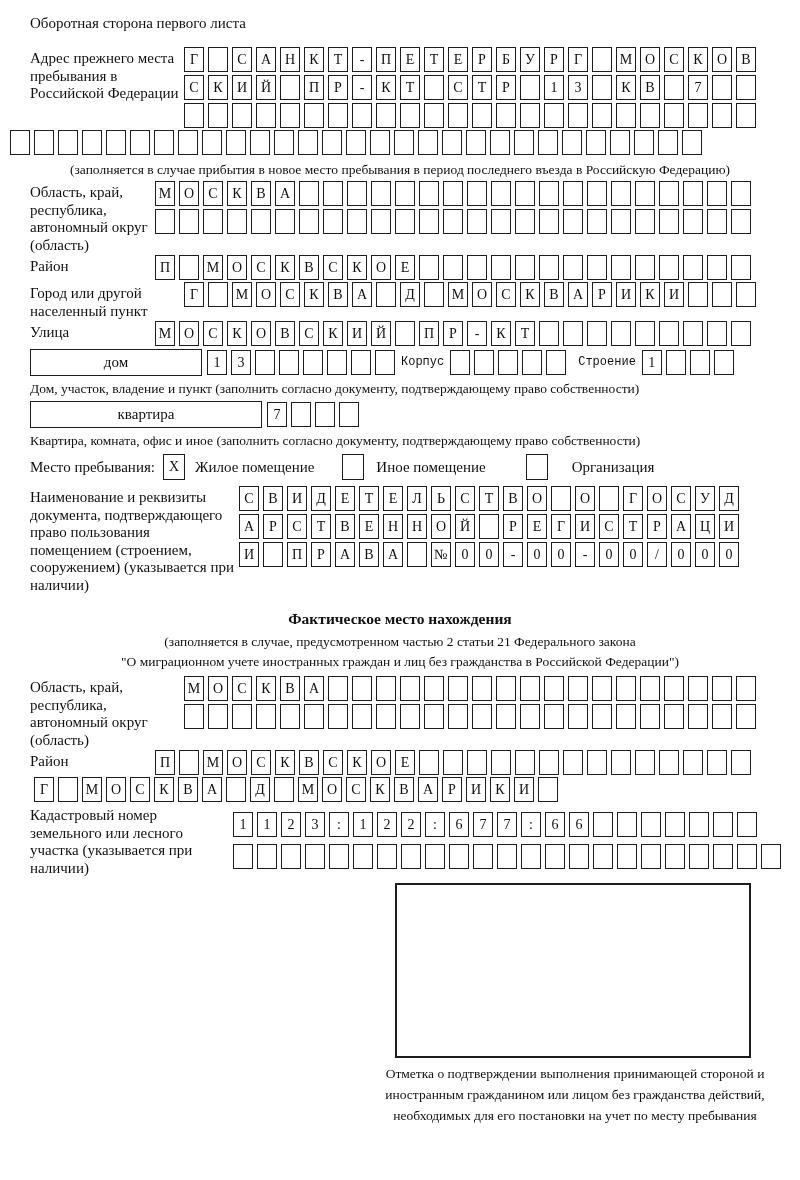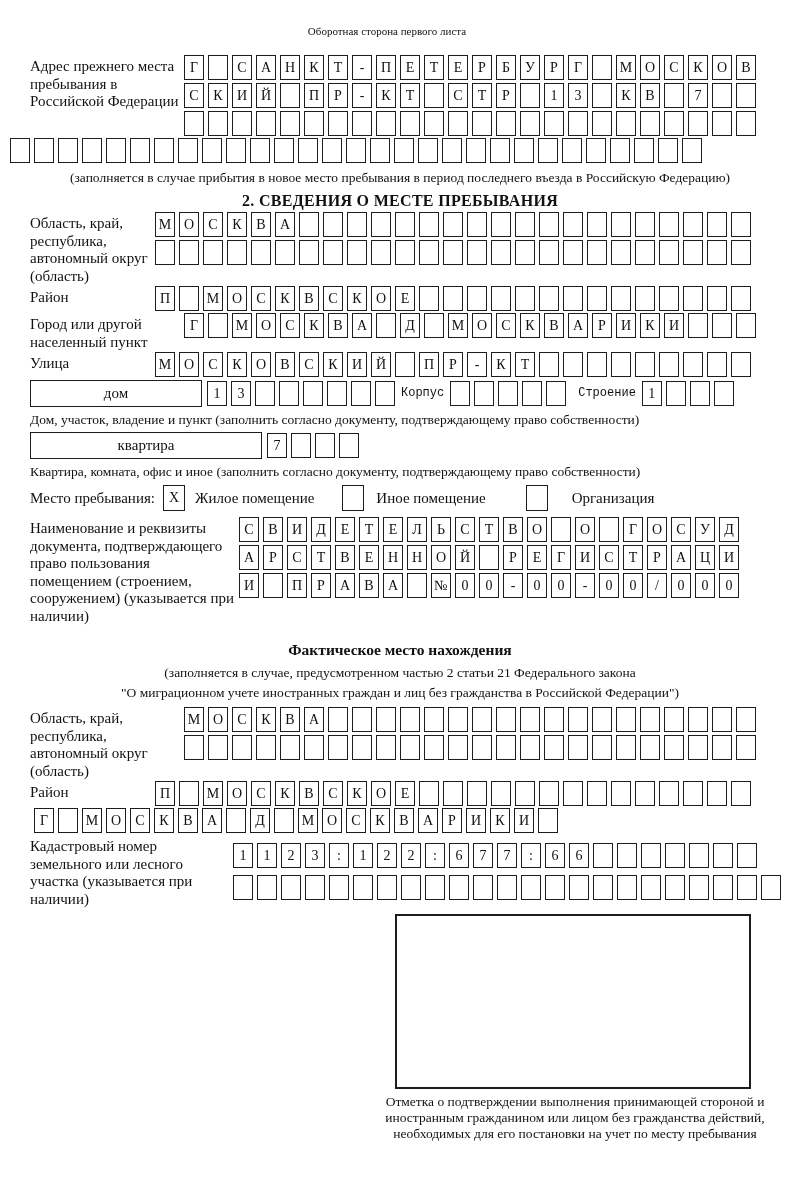--- a/index.html
+++ b/index.html
@@ -6,21 +6,21 @@
   html,body { background:#ffffff; }
   .page {
     position:relative;
     width:800px; height:1180px;
     margin:0 auto;
     padding:0 30px;
     overflow:hidden;
     color:#111;
     font-family:"Liberation Serif","DejaVu Serif",serif;
   }
-  .hdr-note { padding-top:22px; text-align:center; padding-right:26px; font-size:11px; line-height:19px; }
+  .hdr-note { padding-top:14px; text-align:left; padding-right:26px; font-size:15px; line-height:19px; }
 
   .frow { display:flex; align-items:flex-start; }
   .lbl { flex:0 0 auto; font-size:15px; line-height:17.5px; padding-top:3px; }
   .rows { flex:0 0 auto; }
   .rows .boxes + .boxes { margin-top:3px; }
   .boxes { display:flex; }
   .cbox {
     flex:0 0 auto; width:20px; height:25px; margin-right:4px;
     border:1.6px solid #1d1d1d; display:inline-flex;
     align-items:center; justify-content:center;
@@ -37,21 +37,21 @@
     font-size:15px; background:#fff;
   }
   .inline-lbl { font-size:12px; line-height:27px; flex:0 0 auto;font-family:Liberation Mono, monospace; }
   .chk {
     flex:0 0 auto; width:22px; height:26px; border:1.7px solid #1d1d1d;
     display:inline-flex; align-items:center; justify-content:center;
     font-size:14px; background:#fff;
   }
   .place-row { display:flex; align-items:center; font-size:15px; }
   .stamp-box { margin-left:365px; width:356px; height:175px; border:2px solid #1d1d1d; background:#fff; }
-  .stamp-note { margin-left:345px; width:400px; text-align:center; font-size:13.5px; line-height:16px; }
+  .stamp-note { margin-left:345px; width:400px; text-align:center; font-size:13.5px; line-height:21px; }
 </style>
 </head>
 <body>
 
 <div class="page">
 
   <div class="hdr-note">Оборотная сторона первого листа</div>
 
   <div class="frow" style="margin-top:14px">
     <div class="lbl" style="width:150px">Адрес прежнего места пребывания в Российской Федерации</div>
@@ -162,21 +162,20 @@
       <span class="cbox"></span>
       <span class="cbox"></span>
       <span class="cbox"></span>
       <span class="cbox"></span>
       <span class="cbox"></span>
       <span class="cbox"></span>
       <span class="cbox"></span>
     </div>
   <div class="caption center" style="margin-top:6px">(заполняется в случае прибытия в новое место пребывания в период последнего въезда в Российскую Федерацию)</div>
 
-  <div class="sec-title" style="margin-top:5px">2. СВЕДЕНИЯ О МЕСТЕ ПРЕБЫВАНИЯ</div>
 
   <div class="frow" style="margin-top:2px">
     <div class="lbl" style="width:121px">Область, край, республика, автономный округ (область)</div>
     <div class="rows" style="margin-left:4px">
       <div class="boxes">
           <span class="cbox">М</span>
           <span class="cbox">О</span>
           <span class="cbox">С</span>
           <span class="cbox">К</span>
           <span class="cbox">В</span>

